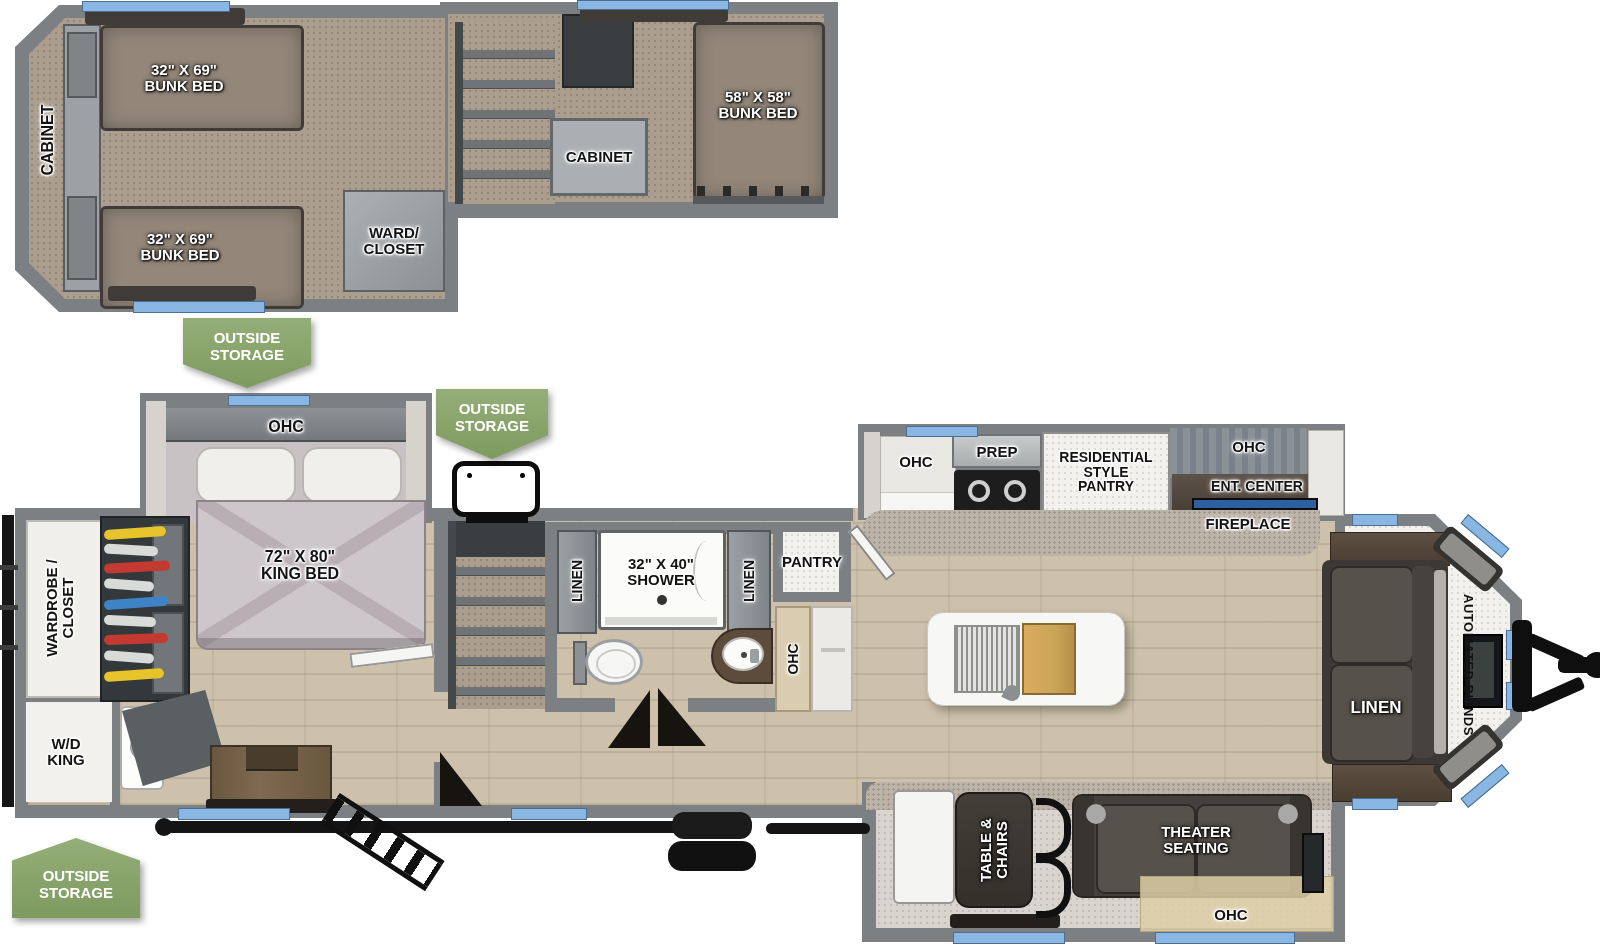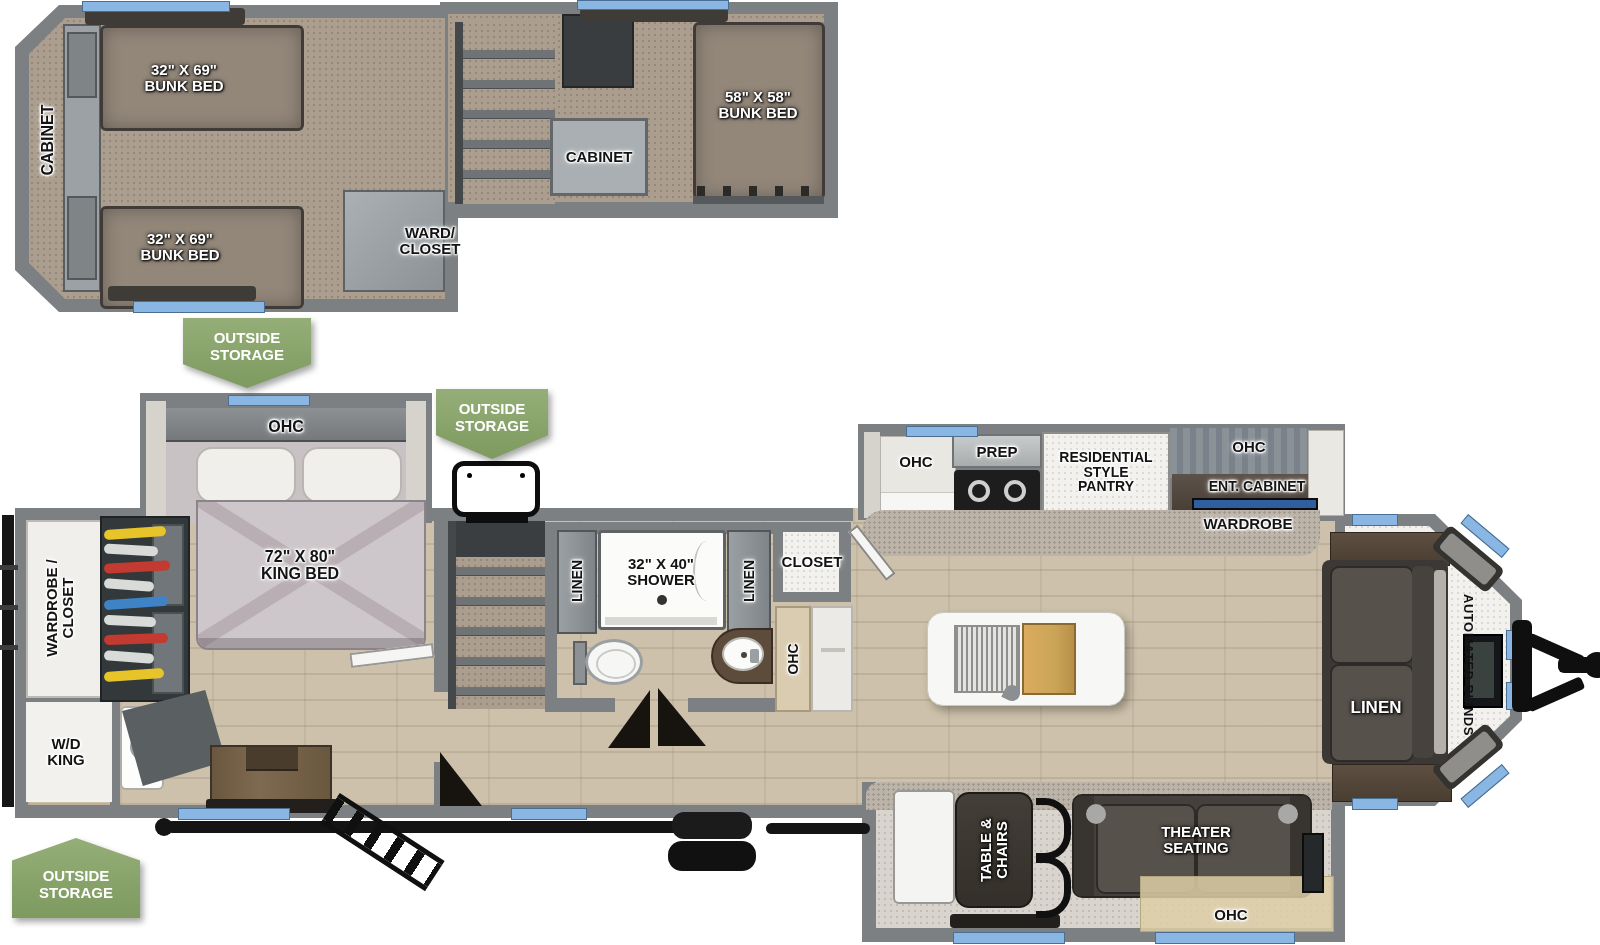--- a/index.html
+++ b/index.html
@@ -52,21 +52,21 @@
   <div class="lbl v dark" style="left:48px;top:140px;font-size:16px;">CABINET</div>
 
   <div class="abs" style="left:85px;top:8px;width:160px;height:17px;background:#3f3b37;border-radius:4px;z-index:5;"></div>
   <div class="abs bunk" style="left:100px;top:25px;width:198px;height:100px;z-index:4;"></div>
   <div class="lbl light" style="left:184px;top:78px;width:110px;">32" X 69" BUNK BED</div>
   <div class="abs bunk" style="left:100px;top:206px;width:198px;height:97px;z-index:4;"></div>
   <div class="lbl light" style="left:180px;top:247px;width:110px;">32" X 69" BUNK BED</div>
   <div class="abs" style="left:108px;top:286px;width:148px;height:15px;background:#3f3b37;border-radius:4px;z-index:5;"></div>
 
   <div class="abs" style="left:343px;top:190px;width:102px;height:102px;background:linear-gradient(135deg,#aab0b3,#8b9194);border:2px solid #5e6264;box-sizing:border-box;z-index:4;"></div>
-  <div class="lbl dark" style="left:394px;top:241px;width:74px;margin-left:36px;">WARD/ CLOSET</div>
+  <div class="lbl dark" style="left:394px;top:241px;width:74px;">WARD/ CLOSET</div>
 
   <div class="abs" style="left:562px;top:14px;width:72px;height:74px;background:#3a3d3f;border:2px solid #242628;box-sizing:border-box;z-index:4;"></div>
   <div class="abs carpet" style="left:455px;top:22px;width:100px;height:182px;z-index:4;">
     <div class="tread" style="top:28px;"></div>
       <div class="tread" style="top:58px;"></div>
     <div class="tread" style="top:88px;"></div>
       <div class="tread" style="top:118px;"></div>
     <div class="tread" style="top:148px;"></div>
     <div class="abs" style="left:0;top:0;width:8px;height:100%;background:#44484a;"></div>
   </div>
@@ -207,21 +207,21 @@
     <div class="abs" style="left:17px;top:13px;width:6px;height:6px;background:#444;border-radius:50%;"></div>
     <div class="abs" style="right:3px;top:10px;width:9px;height:14px;background:#9aa0a2;border-radius:2px;"></div>
   </div>
 
   <div class="abs tri" style="left:608px;top:690px;width:42px;height:58px;clip-path:polygon(100% 0,100% 100%,0 100%);"></div>
   <div class="abs tri" style="left:658px;top:688px;width:48px;height:58px;clip-path:polygon(0 0,100% 100%,0 100%);"></div>
 
   <div class="abs" style="left:773px;top:522px;width:78px;height:80px;background:#7c8082;box-sizing:border-box;z-index:5;">
     <div class="abs whitefloor" style="left:10px;top:10px;width:56px;height:60px;"></div>
   </div>
-  <div class="lbl dark" style="left:812px;top:562px;font-size:15px;">CLOSET</div>
+  <div class="lbl dark" style="left:812px;top:562px;font-size:15px;">PANTRY</div>
   <div class="abs" style="left:775px;top:606px;width:36px;height:106px;background:#d9ccb0;border:2px solid #a79a7d;box-sizing:border-box;z-index:5;"></div>
   <div class="lbl v dark" style="left:793px;top:659px;font-size:14px;">OHC</div>
   <div class="abs" style="left:811px;top:606px;width:42px;height:106px;background:#eceae6;border:2px solid #b9b6b0;box-sizing:border-box;z-index:5;">
     <div class="abs" style="left:8px;top:40px;width:24px;height:4px;background:#c4c2bc;"></div>
   </div>
 
   <div class="abs wood" style="left:853px;top:508px;width:38px;height:16px;"></div>
   <div class="abs" style="left:848px;top:532px;width:12px;height:62px;background:#f5f5f3;border:2px solid #8a8884;box-sizing:border-box;transform:rotate(-38deg);transform-origin:top left;z-index:10;"></div>
 
   <div class="abs wallp" style="left:858px;top:424px;width:487px;height:96px;"></div>
@@ -237,26 +237,26 @@
     <div class="abs" style="left:14px;top:10px;width:22px;height:22px;border:4px solid #cfcfcf;border-radius:50%;box-sizing:border-box;"></div>
     <div class="abs" style="right:14px;top:10px;width:22px;height:22px;border:4px solid #cfcfcf;border-radius:50%;box-sizing:border-box;"></div>
   </div>
   <div class="abs" style="left:956px;top:514px;width:82px;height:10px;background:repeating-linear-gradient(90deg,#111 0 6px,#e8e8e8 6px 10px);border:2px solid #111;box-sizing:border-box;z-index:6;"></div>
   <div class="abs whitefloor" style="left:1042px;top:432px;width:128px;height:86px;border:2px solid #8f8d88;box-sizing:border-box;z-index:5;"></div>
   <div class="lbl dark" style="left:1106px;top:472px;width:104px;font-size:14px;">RESIDENTIAL STYLE PANTRY</div>
 
   <div class="abs" style="left:1170px;top:428px;width:142px;height:50px;background:repeating-linear-gradient(90deg,#8a9298 0 7px,#79818a 7px 13px);z-index:5;"></div>
   <div class="lbl dark" style="left:1249px;top:447px;font-size:15px;">OHC</div>
   <div class="abs" style="left:1172px;top:474px;width:160px;height:40px;background:linear-gradient(#5d5249,#463d35);z-index:5;"></div>
-  <div class="lbl dark" style="left:1257px;top:486px;font-size:14px;">ENT. CABINET</div>
+  <div class="lbl dark" style="left:1257px;top:486px;font-size:14px;">ENT. CENTER</div>
   <div class="abs" style="left:1192px;top:498px;width:122px;height:8px;background:#2f5f9e;border:2px solid #0c0c0c;box-sizing:content-box;z-index:6;"></div>
   <div class="abs" style="left:1308px;top:430px;width:34px;height:84px;background:#eae8e3;border:1px solid #b3b1aa;z-index:5;"></div>
 
   <div class="abs speck" style="left:862px;top:510px;width:458px;height:46px;border-radius:22px 0 20px 20px;z-index:7;"></div>
-  <div class="lbl dark" style="left:1248px;top:524px;font-size:15px;z-index:41;">WARDROBE</div>
+  <div class="lbl dark" style="left:1248px;top:524px;font-size:15px;z-index:41;">FIREPLACE</div>
 
   <div class="abs" style="left:927px;top:612px;width:196px;height:92px;background:#f7f7f5;border:1px solid #c9c7c1;border-radius:16px;box-shadow:4px 5px 8px rgba(0,0,0,.3);z-index:8;">
     <div style="position:absolute;left:26px;top:12px;width:62px;height:64px;border:2px solid #8e8e8a;background:repeating-linear-gradient(90deg,#8f8f8d 0 2px,#e3e3e1 2px 5px);"></div>
     <div style="position:absolute;left:94px;top:10px;width:50px;height:68px;background:linear-gradient(90deg,#dcab5e,#caa558 60%,#b98f49);border:2px solid #8a6a33;"></div>
     <div style="position:absolute;left:76px;top:72px;width:16px;height:16px;background:#8b8f91;border-radius:50% 50% 50% 0;transform:rotate(25deg);"></div>
   </div>
 
   <div class="abs wallp" style="left:862px;top:782px;width:483px;height:160px;"></div>
   <div class="abs slidefloor" style="left:876px;top:782px;width:455px;height:146px;"></div>
   <div class="abs speck" style="left:866px;top:782px;width:466px;height:28px;border-radius:14px 0 0 0;"></div>

